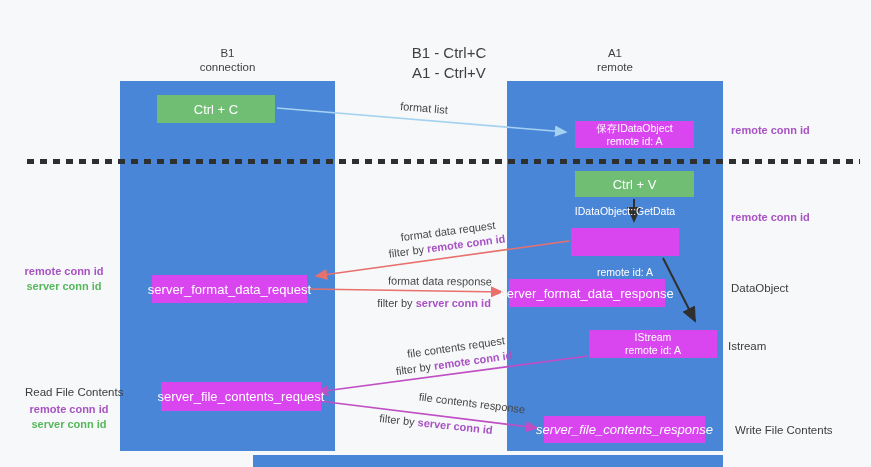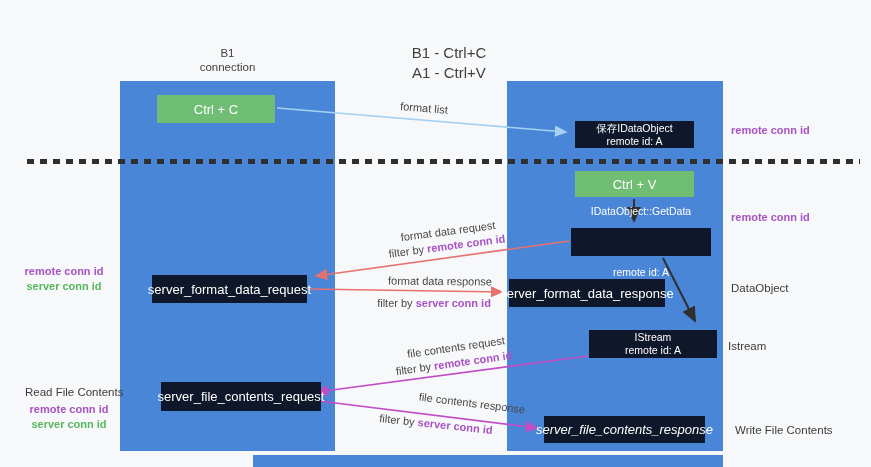--- a/index.html
+++ b/index.html
@@ -12,21 +12,21 @@
     text-align:center;font-size:15px;line-height:20px;color:#3f3f3f;margin-top:37px;}
   .hdr{position:absolute;top:46px;text-align:center;font-size:11.5px;line-height:14px;color:#3f3f3f;}
   .hdr.b1{left:120px;width:215px;}
   .hdr.a1{left:507px;width:216px;}
   .dashes{position:absolute;left:27px;top:159px;width:833px;height:5px;
     background:repeating-linear-gradient(90deg,#2f2f2f 0 7px,transparent 7px 13px);}
   svg.arrows{position:absolute;left:0;top:0;pointer-events:none;}
   .node{position:absolute;display:flex;flex-direction:column;align-items:center;
     justify-content:center;color:#fff;text-align:center;}
   .node.green{background:#6fbe73;font-size:12px;}
-  .node.orange{background:#0f172a;}
+  .node.orange{background:#d946ef;}
   .node .t1,.node .t2{font-size:10.5px;line-height:13px;}
   .node.one{font-size:13px;}
   .flbl{position:absolute;white-space:nowrap;font-size:11px;color:#474747;
     transform-origin:center;}
   .side{position:absolute;white-space:nowrap;font-size:11.5px;color:#3c3c3c;}
   .sideblock{position:absolute;text-align:center;font-size:11px;line-height:15px;}
   .purple{color:#a853c3;font-weight:bold;}
   .greentxt{color:#57b75c;font-weight:bold;}
   .bottom-bar{position:absolute;left:253px;top:455px;width:470px;height:12px;background:#4a86d8;}
 </style>
@@ -36,20 +36,24 @@
 <div class="canvas">
 
   <div class="title">
     <div>B1 - Ctrl+C</div>
     <div>A1 - Ctrl+V</div>
   </div>
 
   <div class="hdr b1">
     <div>B1</div>
     <div>connection</div>
+  </div>
+  <div class="hdr a1">
+    <div>A1</div>
+    <div>remote</div>
   </div>
 
   <div class="lane b1"></div>
   <div class="lane a1"></div>
 
   <div class="dashes"></div>
 
   <svg class="arrows" width="871" height="467">
     <defs>
       <marker id="ah-blue" markerWidth="9" markerHeight="8" refX="7" refY="3.5" orient="auto">
@@ -76,21 +80,21 @@
 
   <div class="node green one" style="left:157px;top:95px;width:118px;height:28px;">Ctrl + C</div>
 
   <div class="node orange" style="left:575px;top:121px;width:119px;height:27px;">
     <div class="t1">保存IDataObject</div>
     <div class="t2">remote id: A</div>
   </div>
 
   <div class="node green one" style="left:575px;top:171px;width:119px;height:26px;">Ctrl + V</div>
 
-  <div class="node orange" style="left:571px;top:228px;width:140px;height:28px;gap:48px;">
+  <div class="node orange" style="left:571px;top:228px;width:108px;height:28px;gap:48px;">
     <div class="t1">IDataObject::GetData</div>
     <div class="t2">remote id: A</div>
   </div>
 
   <div class="node orange one" style="left:152px;top:267px;width:155px;height:28px;margin-top:8px;">server_format_data_request</div>
 
   <div class="node orange one" style="left:509px;top:279px;width:156px;height:28px;">server_format_data_response</div>
 
   <div class="node orange" style="left:589px;top:330px;width:128px;height:28px;">
     <div class="t1">IStream</div>

